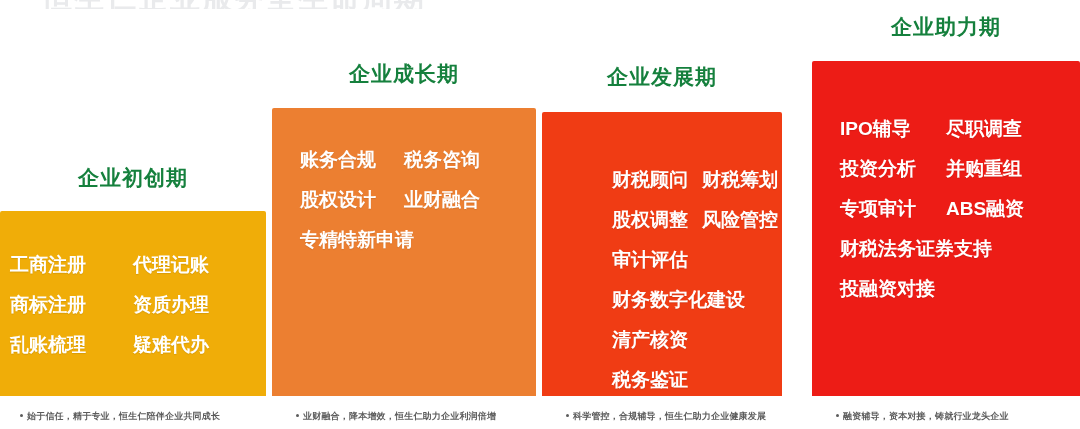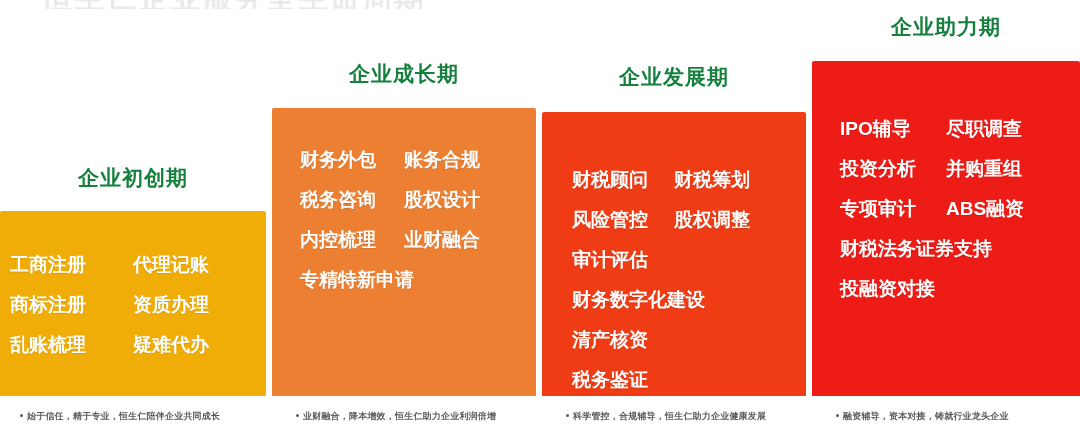--- a/index.html
+++ b/index.html
@@ -105,31 +105,31 @@
     border-radius: 50%;
     vertical-align: middle;
     margin-right: 4px;
     position: relative;
     top: -1px;
   }
 
   
   #col1 { left: 0px;   width: 266px; height: 185px; }
   #col2 { left: 272px; width: 264px; height: 288px; }
-  #col3 { left: 542px; width: 264px; height: 284px; }
+  #col3 { left: 542px; width: 240px; height: 284px; }
   #col4 { left: 812px; width: 268px; height: 335px; }
 
   #col1 .col-title { top: -47px; }
   #col2 .col-title { top: -48px; }
   #col3 .col-title { top: -49px; }
   #col4 .col-title { top: -48px; }
 
   #col1 .items { top: 36px;  padding: 0 10px; }
   #col2 .items { top: 34px;  padding: 0 28px; }
-  #col3 .items { top: 50px;  padding: 0 30px; }
+  #col3 .items { top: 50px;  padding: 0 30px; margin-left: 40px; }
   #col4 .items { top: 50px;  padding: 0 28px; }
 
   #foot1 { left: 20px;  }
   #foot2 { left: 296px; }
   #foot3 { left: 566px; }
   #foot4 { left: 836px; }
 </style>
 </head>
 <body style="background: rgb(255, 255, 255);">
 
@@ -150,39 +150,37 @@
       <div class="item half">乱账梳理</div>
       <div class="item half">疑难代办</div>
     </div>
   </div>
   <div class="foot" id="foot1"><span class="dot"></span><span>始于信任，精于专业，恒生仁陪伴企业共同成长</span></div>
 
   <div class="col" id="col2">
     <div class="col-body" style="background: rgb(236, 127, 49);"></div>
     <div class="col-title">企业成长期</div>
     <div class="items">
-      <div class="item half">财务外包</div>
       <div class="item half">账务合规</div>
       <div class="item half">税务咨询</div>
       <div class="item half">股权设计</div>
-      <div class="item half">内控梳理</div>
       <div class="item half">业财融合</div>
       <div class="item full">专精特新申请</div>
     </div>
   </div>
   <div class="foot" id="foot2"><span class="dot"></span><span>业财融合，降本增效，恒生仁助力企业利润倍增</span></div>
 
   <div class="col" id="col3">
     <div class="col-body" style="background: rgb(240, 60, 20);"></div>
     <div class="col-title">企业发展期</div>
     <div class="items">
       <div class="item half">财税顾问</div>
       <div class="item half">财税筹划</div>
+      <div class="item half">股权调整</div>
       <div class="item half">风险管控</div>
-      <div class="item half">股权调整</div>
       <div class="item half">审计评估</div>
       <div class="item full">财务数字化建设</div>
       <div class="item half">清产核资</div>
       <div class="item full">税务鉴证</div>
     </div>
   </div>
   <div class="foot" id="foot3"><span class="dot"></span><span>科学管控，合规辅导，恒生仁助力企业健康发展</span></div>
 
   <div class="col" id="col4">
     <div class="col-body" style="background: rgb(237, 28, 22);"></div>

